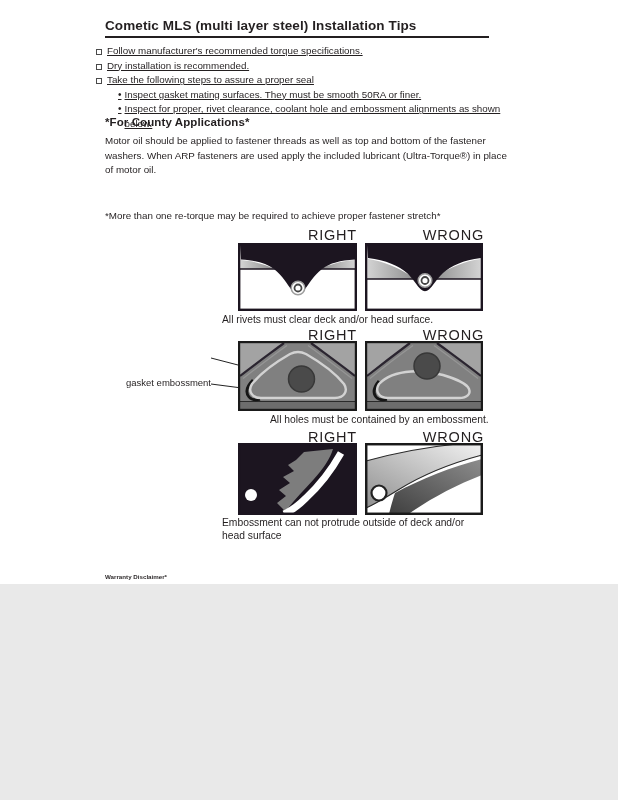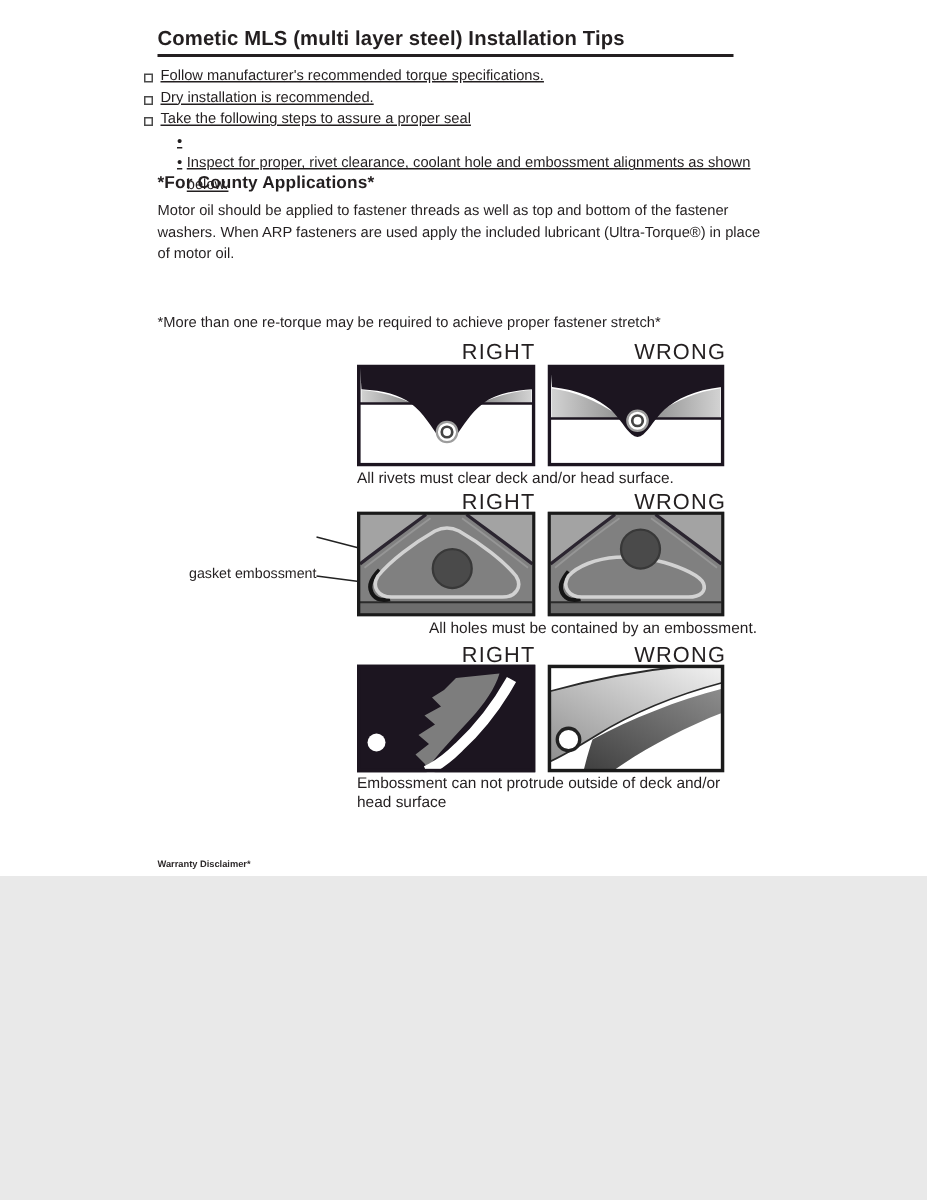--- a/index.html
+++ b/index.html
@@ -23,21 +23,21 @@
   .b-row{display:flex;align-items:flex-start;}
   .sq{width:4px;height:4px;border:1px solid #4a4a4a;display:inline-block;
       margin:5px 5px 0 0;flex:none;}
   .sub{margin-left:22px;}
   .dot{font-size:10px;margin-right:3px;flex:none;line-height:14.6px;}
   .diesel-h{left:105px;top:116px;font-size:11.5px;font-weight:bold;letter-spacing:.1px;}
   .para{left:105px;width:404px;font-size:9.8px;line-height:14.6px;}
   .p1{top:134px;} .p2{top:166px;} .note{top:209px;}
   .fig-label{width:119px;text-align:right;font-size:14.5px;letter-spacing:.8px;color:#231f20;}
   .fig-box{display:block;}
-  .caption{left:238px;font-size:10.3px;line-height:12.5px;}
+  .caption{left:222px;font-size:10.3px;line-height:12.5px;}
   .ann{width:126px;text-align:right;font-size:9.5px;line-height:11.5px;}
   .disc{left:105px;top:573px;width:412px;font-size:6px;line-height:7px;color:#2e2a2b;}
   .disc b{font-size:6.2px;}
   .disc p{margin:0 0 6px 0;}
   .disc p.tight{margin:0;}
   .disc .gap{height:6px;}
   .doc-code{left:386px;top:759px;font-size:15px;letter-spacing:.4px;color:#000000;}
 </style>
 </head>
 <body>
@@ -54,20 +54,21 @@
     <div class="b-row">
       <span class="sq"></span>
       <span>Dry installation is recommended.</span>
     </div>
     <div class="b-row">
       <span class="sq"></span>
       <span>Take the following steps to assure a proper seal</span>
     </div>
     <div class="b-row sub">
       <span class="dot">•</span>
+      <span>Inspect gasket mating surfaces.  They must be smooth 50RA or finer.</span>
     </div>
     <div class="b-row sub">
       <span class="dot">•</span>
       <span>Inspect for proper, rivet clearance, coolant hole and embossment alignments as shown below.</span>
     </div>
   </div>
 
   <div class="abs diesel-h">*For County Applications*</div>
   <div class="abs para p1">Motor oil should be applied to fastener threads as well as top and bottom of the fastener washers. When ARP fasteners are used apply the included lubricant (Ultra-Torque®) in place of motor oil.</div>
   <div class="abs para note">*More than one re-torque may be required to achieve proper fastener stretch*</div>

